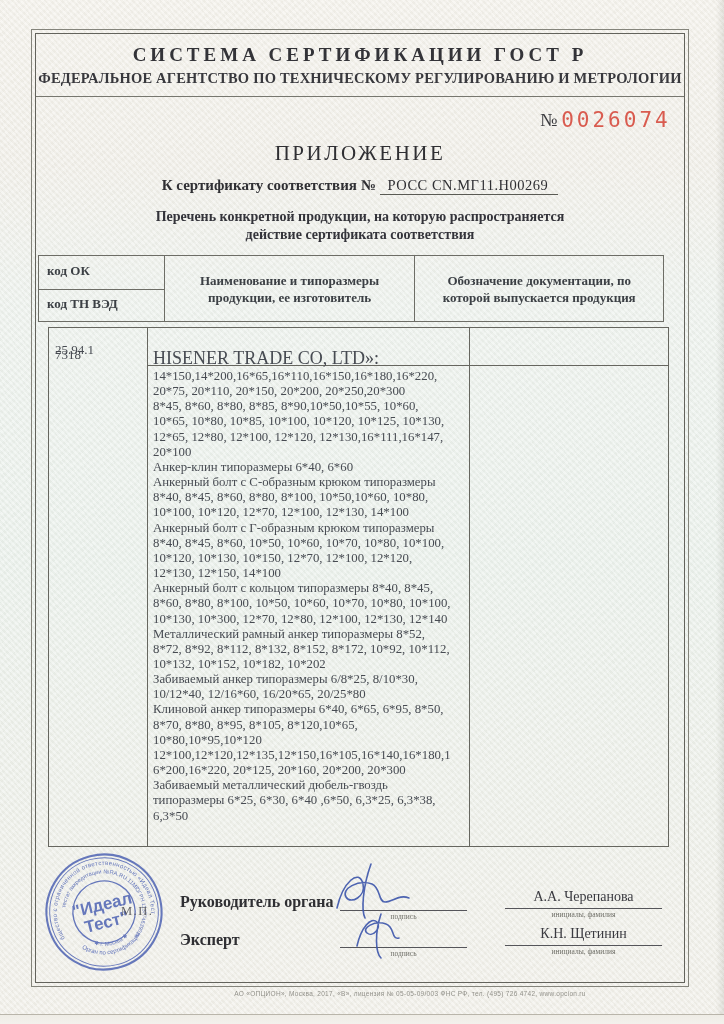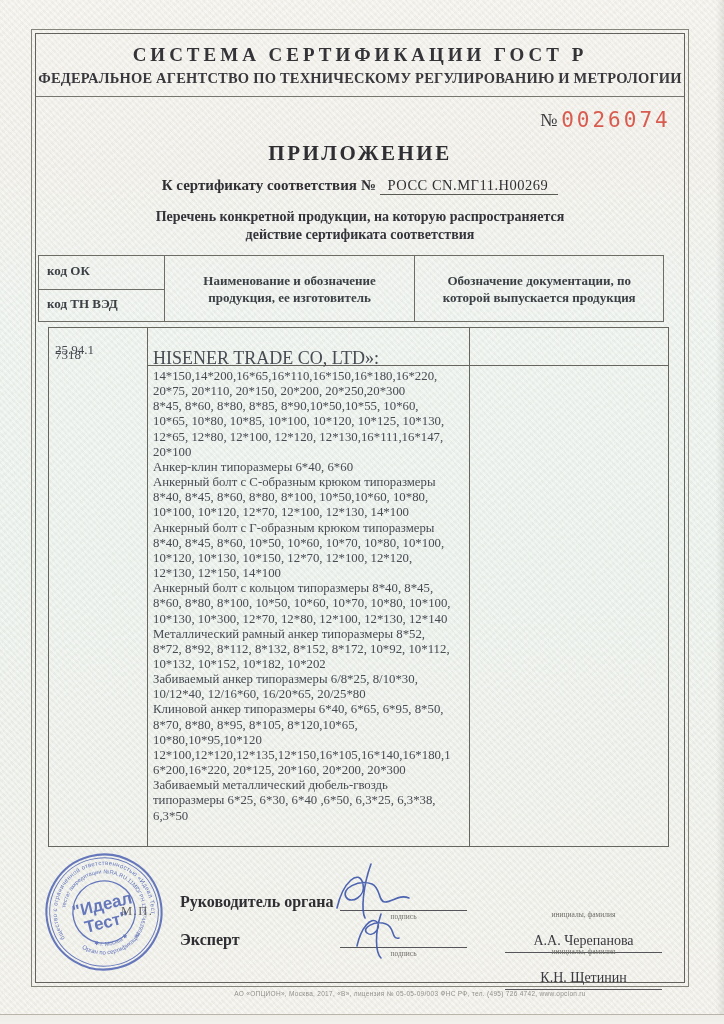--- a/index.html
+++ b/index.html
@@ -24,21 +24,21 @@
 
   .sys-title{top:44px;font-size:19px;font-weight:700;letter-spacing:4px;color:#333338;}
   .agency{top:70px;font-size:14.5px;font-weight:700;letter-spacing:.2px;color:#38383d;}
   .hrule{top:96px;left:36px;width:648px;border-top:1px solid #77776f;}
 
   .blank-no{top:108px;left:540px;width:140px;white-space:nowrap;}
   .no-sign{font-size:18px;color:#3a3a3e;}
   .no-digits{font-family:"DejaVu Sans Mono", monospace;font-size:21px;letter-spacing:3px;
              color:#d95b4f;vertical-align:-1px;}
 
-  .doc-title{top:141px;font-size:21px;font-weight:700;letter-spacing:2.5px;color:#2f2f33;}
+  .doc-title{top:141px;font-size:21px;font-weight:400;letter-spacing:2.5px;color:#2f2f33;}
   .cert-line{top:177px;font-size:15px;color:#2f2f33;}
   .cert-label{font-weight:700;}
   .cert-number{font-weight:400;font-size:14.5px;letter-spacing:.5px;
                border-bottom:1px solid #5a5a54;padding:0 10px 1px 8px;}
   .subtitle{font-size:14px;font-weight:700;color:#33333a;}
   .sub1{top:209px;} .sub2{top:227px;}
 
   
   .thead{left:38px;top:255px;width:624px;height:65px;border:1px solid #6d6d66;
          display:flex;color:#3c4045;}
@@ -65,21 +65,21 @@
   .pline{white-space:pre;}
 
   
   .role{font-size:16px;font-weight:700;color:#2f2f33;}
   .role-head{left:180px;top:893px;} .role-expert{left:180px;top:931px;}
   .sigline{border-bottom:1px solid #55555a;}
   .sl1{left:340px;top:892px;width:127px;height:18px;}
   .sl2{left:340px;top:929px;width:127px;height:18px;}
   .cap{font-size:7.5px;color:#6f6f68;text-align:center;}
   .cap1{left:340px;top:912px;width:127px;} .cap2{left:340px;top:949px;width:127px;}
-  .nameline{border-bottom:1px solid #55555a;text-align:center;font-size:14px;color:#3a3a40;margin-top:44px;}
+  .nameline{border-bottom:1px solid #55555a;text-align:center;font-size:14px;color:#3a3a40;}
   .nl1{left:505px;top:889px;width:157px;height:19px;}
   .nl2{left:505px;top:926px;width:157px;height:19px;}
   .ncap1{left:505px;top:910px;width:157px;} .ncap2{left:505px;top:947px;width:157px;}
 
   .sig-svg{left:325px;top:858px;}
   .stamp{left:38px;top:846px;width:132px;height:132px;transform:rotate(-14deg);opacity:.85;}
   .stamp text{font-family:"Liberation Sans", sans-serif;fill:#4e63b3;}
   .mp-mark{left:84px;top:904px;font-size:12.5px;letter-spacing:1.5px;color:#4a4a50;opacity:.85;padding-left:37px;}
 
   .footer{left:150px;top:990px;width:520px;text-align:center;
@@ -114,21 +114,21 @@
   <div class="abs ctr subtitle sub1">Перечень конкретной продукции,  на которую распространяется</div>
   <div class="abs ctr subtitle sub2">действие сертификата соответствия</div>
 
   <div class="abs thead">
     <div class="th-col1">
       <div class="th-ok">код ОК</div>
       <div class="th-split"></div>
       <div class="th-tnved">код ТН ВЭД</div>
     </div>
     <div class="th-col2">
-      <span>Наименование и обозначение продукция, ее изготовитель</span>
+      <span>Наименование и типоразмеры продукции, ее изготовитель</span>
     </div>
     <div class="th-col3">
       <span>Обозначение документации, по которой выпускается продукция</span>
     </div>
   </div>
 
   <div class="abs tbody">
     <div class="vline v1"></div>
     <div class="vline v2"></div>
     <div class="row1-line"></div>

